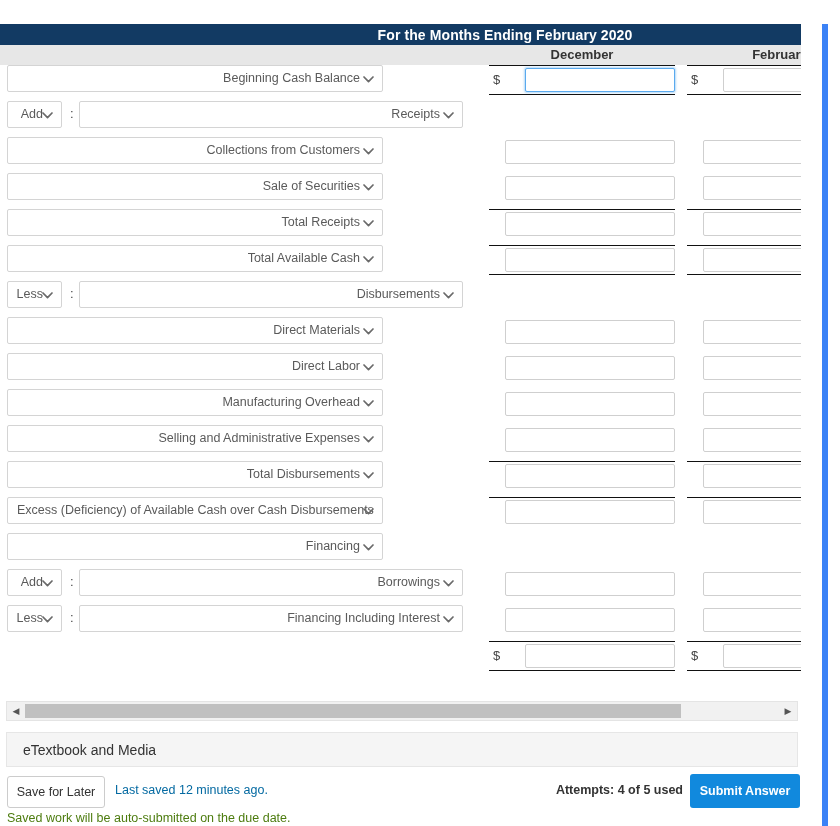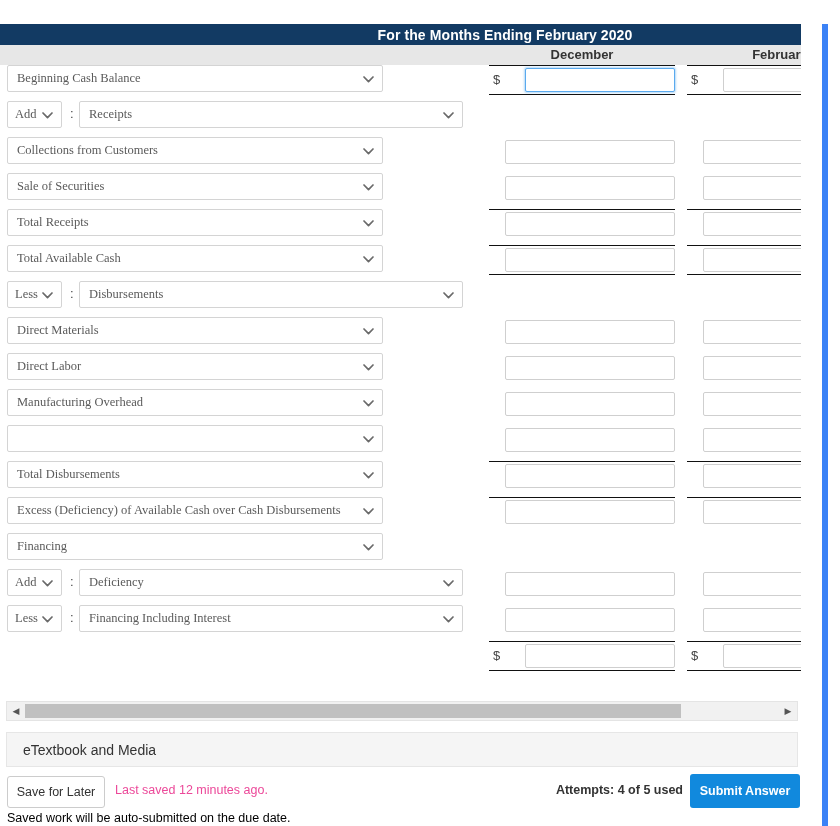--- a/index.html
+++ b/index.html
@@ -86,28 +86,29 @@
     left: 0;
     width: 1010px;
   }
 
   
   .sel {
     position: absolute;
     background: #ffffff;
     border: 1px solid #d4d4d4;
     border-radius: 2px;
-    font-family: Liberation Serif, serif;
+    font-family: Liberation Sans, sans-serif;
     font-size: 12.5px;
     color: #5a5a5a;
     padding: 0 22px 0 9px;
     height: 27px;
     line-height: 25px;
     white-space: nowrap;
     overflow: hidden;
+    text-align: right;
   }
   .sel .caret {
     position: absolute;
     right: 8px; top: 0;
     height: 27px;
     display: flex; align-items: center;
     pointer-events: none;
   }
   .sel .caret svg { display: block; }
 
@@ -222,27 +223,27 @@
     border-radius: 3px;
     font-family: "Liberation Sans", sans-serif;
     font-size: 12.5px;
     color: #333;
     cursor: pointer;
   }
   #last-saved {
     position: absolute;
     left: 115px; top: 11px;
     font-size: 12.5px;
-    color: #ec4899;
+    color: #0369a1;
   }
   #autosubmit {
     position: absolute;
     left: 7px; top: 39px;
     font-size: 12.5px;
-    color: #000000;
+    color: #4d7c0f;
   }
   #attempts {
     position: absolute;
     right: 145px; top: 11px;
     font-size: 12.5px;
     font-weight: bold;
     color: #333;
   }
   #submit-btn {
     position: absolute;
@@ -401,21 +402,21 @@
                 </svg>
               </span></div>
             <div class="cell k1">
               <input class="amount wide" type="text" value="" style="">
             </div>
             <div class="cell k2">
               <input class="amount wide" type="text" value="" style="">
             </div>
           </div>
           <div class="row" style="top: 360px; height: 36px;">
-            <div class="sel sel-main"><span class="caret">
+            <div class="sel sel-main"><span>Selling and Administrative Expenses</span><span class="caret">
                 <svg width="11" height="7" viewBox="0 0 11 7">
                   <path d="M1 1 L5.5 5.6 L10 1" fill="none" stroke="#6a6a6a" stroke-width="1.7" stroke-linecap="round" stroke-linejoin="round"></path>
                 </svg>
               </span></div>
             <div class="cell k1">
               <input class="amount wide" type="text" value="" style="">
             </div>
             <div class="cell k2">
               <input class="amount wide" type="text" value="" style="">
             </div>
@@ -453,21 +454,21 @@
                 </svg>
               </span></div>
           </div>
           <div class="row" style="top: 504px; height: 36px;">
             <div class="sel sel-prefix"><span>Add</span><span class="caret">
                 <svg width="11" height="7" viewBox="0 0 11 7">
                   <path d="M1 1 L5.5 5.6 L10 1" fill="none" stroke="#6a6a6a" stroke-width="1.7" stroke-linecap="round" stroke-linejoin="round"></path>
                 </svg>
               </span></div>
             <span class="sel-colon">:</span>
-            <div class="sel sel-after"><span>Deficiency</span><span class="caret">
+            <div class="sel sel-after"><span>Borrowings</span><span class="caret">
                 <svg width="11" height="7" viewBox="0 0 11 7">
                   <path d="M1 1 L5.5 5.6 L10 1" fill="none" stroke="#6a6a6a" stroke-width="1.7" stroke-linecap="round" stroke-linejoin="round"></path>
                 </svg>
               </span></div>
             <div class="cell k1">
               <input class="amount wide" type="text" value="" style="">
             </div>
             <div class="cell k2">
               <input class="amount wide" type="text" value="" style="">
             </div>

